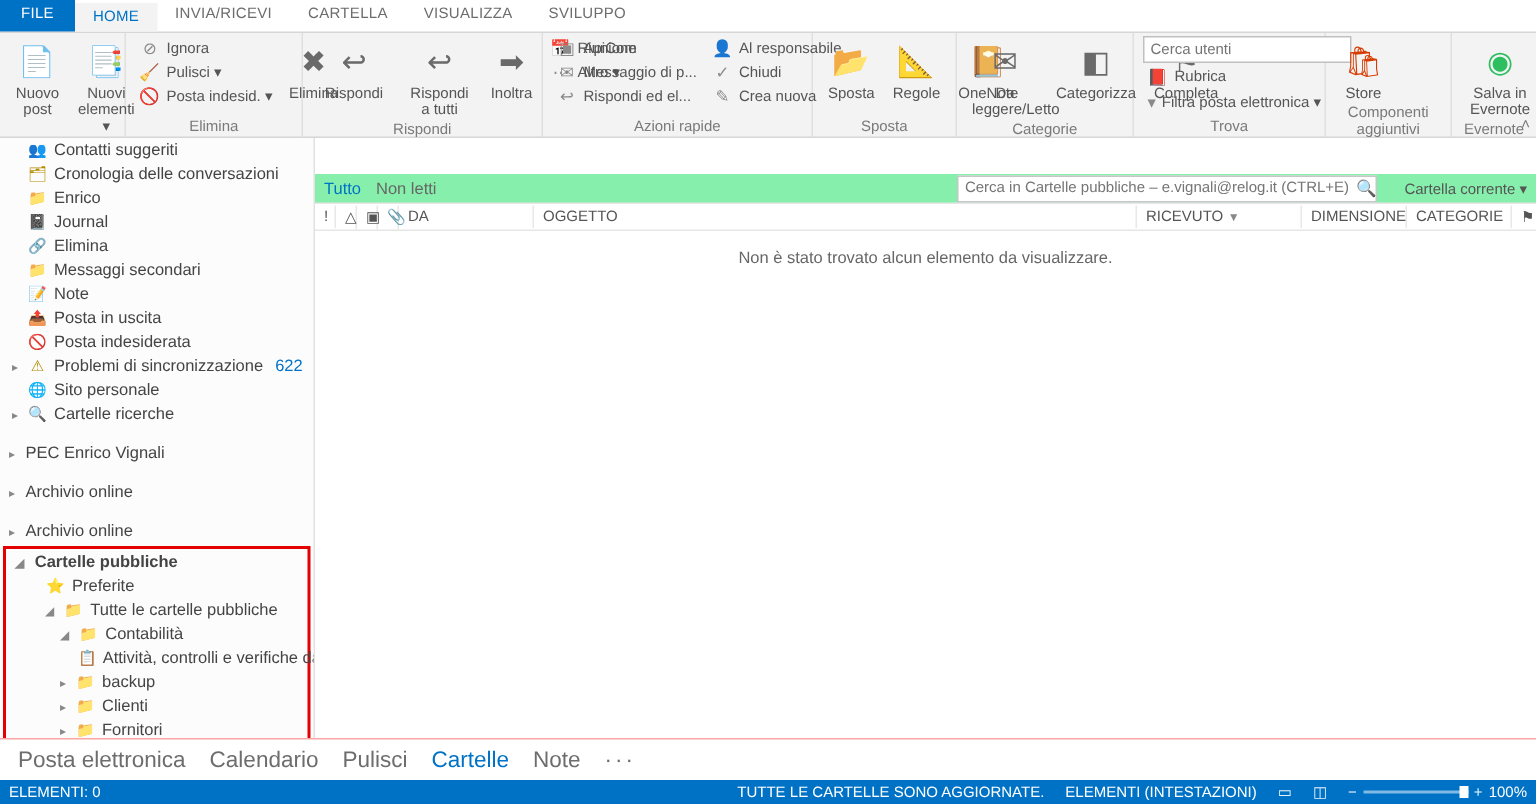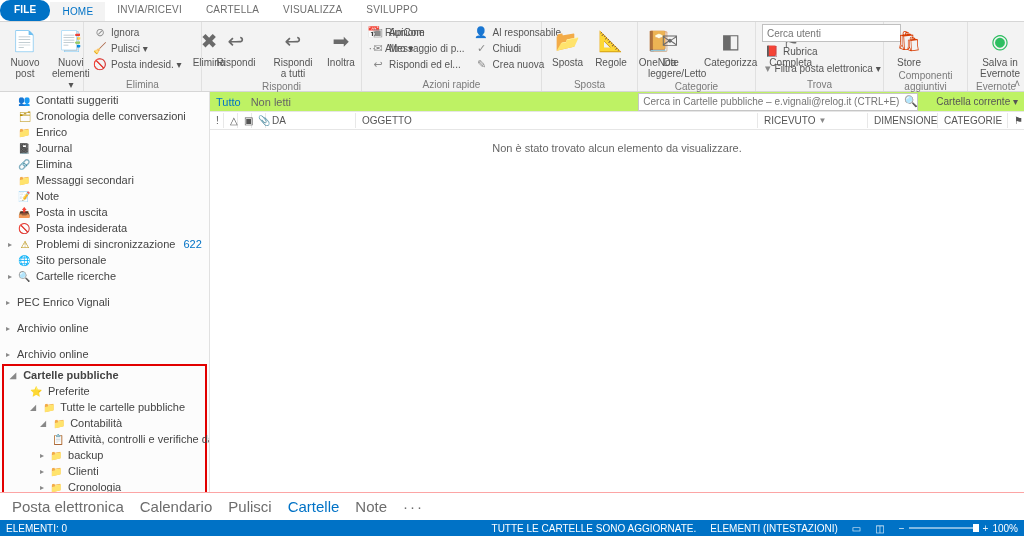--- a/index.html
+++ b/index.html
@@ -1,21 +1,21 @@
 <!DOCTYPE html>
 <html><head>
 <meta charset="utf-8">
 <style>
 * { box-sizing: border-box; margin: 0; padding: 0; font-family: "Segoe UI", Tahoma, sans-serif; }
 body { width: 1024px; height: 536px; overflow: hidden; background: #fff; font-size: 11px; color: #333; }
 
 
 .tabs { height: 22px; background: #fff; border-bottom: 1px solid #d6d6d6; display: flex; align-items: stretch; }
 .tab { padding: 4px 12px 3px; font-size: 10px; color: #6d6d6d; cursor: pointer; text-transform: uppercase; letter-spacing: .2px; }
-.tab.file { background: #0072c6; color: #fff; font-weight: 700; padding-left:14px; padding-right:14px;border-radius:10px;}
+.tab.file { background: #0072c6; color: #fff; font-weight: 400; padding-left:14px; padding-right:14px;}
 .tab.active { background: #f3f3f3; color: #0072c6; border-top: 2px solid #fff; }
 
 
 .ribbon { height: 70px; background: #f3f3f3; display: flex; border-bottom: 1px solid #d6d6d6; position: relative; }
 .rgroup { border-right: 1px solid #e0e0e0; padding: 2px 6px 0; display:flex; flex-direction:column; justify-content:space-between; }
 .rgroup .row { display:flex; gap:4px; align-items:flex-start; }
 .rgroup .label { text-align:center; font-size:10px; color:#7a7a7a; padding-bottom:1px; }
 .rbtn-lg { display:flex; flex-direction:column; align-items:center; gap:1px; padding:2px 4px; cursor:pointer; }
 .rbtn-lg .icon { width:30px; height:30px; display:flex; align-items:center; justify-content:center; font-size:20px; color:#6a6a6a; }
 .rbtn-lg .lbl { font-size:10px; text-align:center; line-height:11px; color:#555; }
@@ -38,21 +38,21 @@
 .nav li.group.bold { font-weight:700; }
 .nav .count { color:#0072c6; margin-left:4px;}
 .redbox { border:2px solid #e20000; margin:2px; padding:1px 0 4px; }
 .redbox ul li { padding-left:12px;}
 .redbox ul li.sub { padding-left:26px;}
 .redbox ul li.sub2 { padding-left:36px;}
 .redbox ul li.sub3 { padding-left:48px;}
 
 
 .content { flex:1; display:flex; flex-direction:column; }
-.filterbar { height:20px; display:flex; align-items:center; border-bottom:1px solid #e6e6e6; padding-left:6px; gap:10px; background:#bef264;}
+.filterbar { height:20px; display:flex; align-items:center; border-bottom:1px solid #e6e6e6; padding-left:6px; gap:10px; background:#86efac;margin-top:24px;}
 .filterbar .flt { font-size:11px; color:#666; cursor:pointer;}
 .filterbar .flt.active { color:#0072c6;}
 .filterbar .search { margin-left:auto; width:280px; height:18px; border:1px solid #c6c6c6; font-size:10px; padding:1px 18px 1px 4px; color:#9a9a9a; margin-right:4px; position:relative;}
 .filterbar .searchwrap { position:relative; margin-left:auto; margin-right:4px;}
 .filterbar .searchwrap .sic { position:absolute; right:4px; top:2px; color:#6a6a6a; font-size:11px;}
 .filterbar .ccur { font-size:10px; color:#555; margin-right:6px;}
 .cols { height:18px; display:flex; align-items:center; border-bottom:1px solid #e6e6e6; font-size:10px; color:#555;}
 .cols .c { border-right:1px solid #e8e8e8; padding:2px 6px; display:flex; align-items:center; gap:3px;}
 .cols .c .tri{font-size:8px;color:#888;}
 .empty { text-align:center; color:#666; font-size:11px; padding:12px 0;}
@@ -348,21 +348,21 @@
             <span>backup</span>
           </li>
         <li class="sub2">
             <span class="caret" style="font-size:8px;color:#888;margin-right:2px">▸</span>
             <span class="fic">📁</span>
             <span>Clienti</span>
           </li>
         <li class="sub2">
             <span class="caret" style="font-size:8px;color:#888;margin-right:2px">▸</span>
             <span class="fic">📁</span>
-            <span>Cronologia</span>
+            <span>Fornitori</span>
           </li>
       </ul>
     </div>
   </div>
 
   <div class="content">
     <div class="filterbar">
       <span class="flt active">Tutto</span>
       <span class="flt">Non letti</span>
       <div class="searchwrap">

